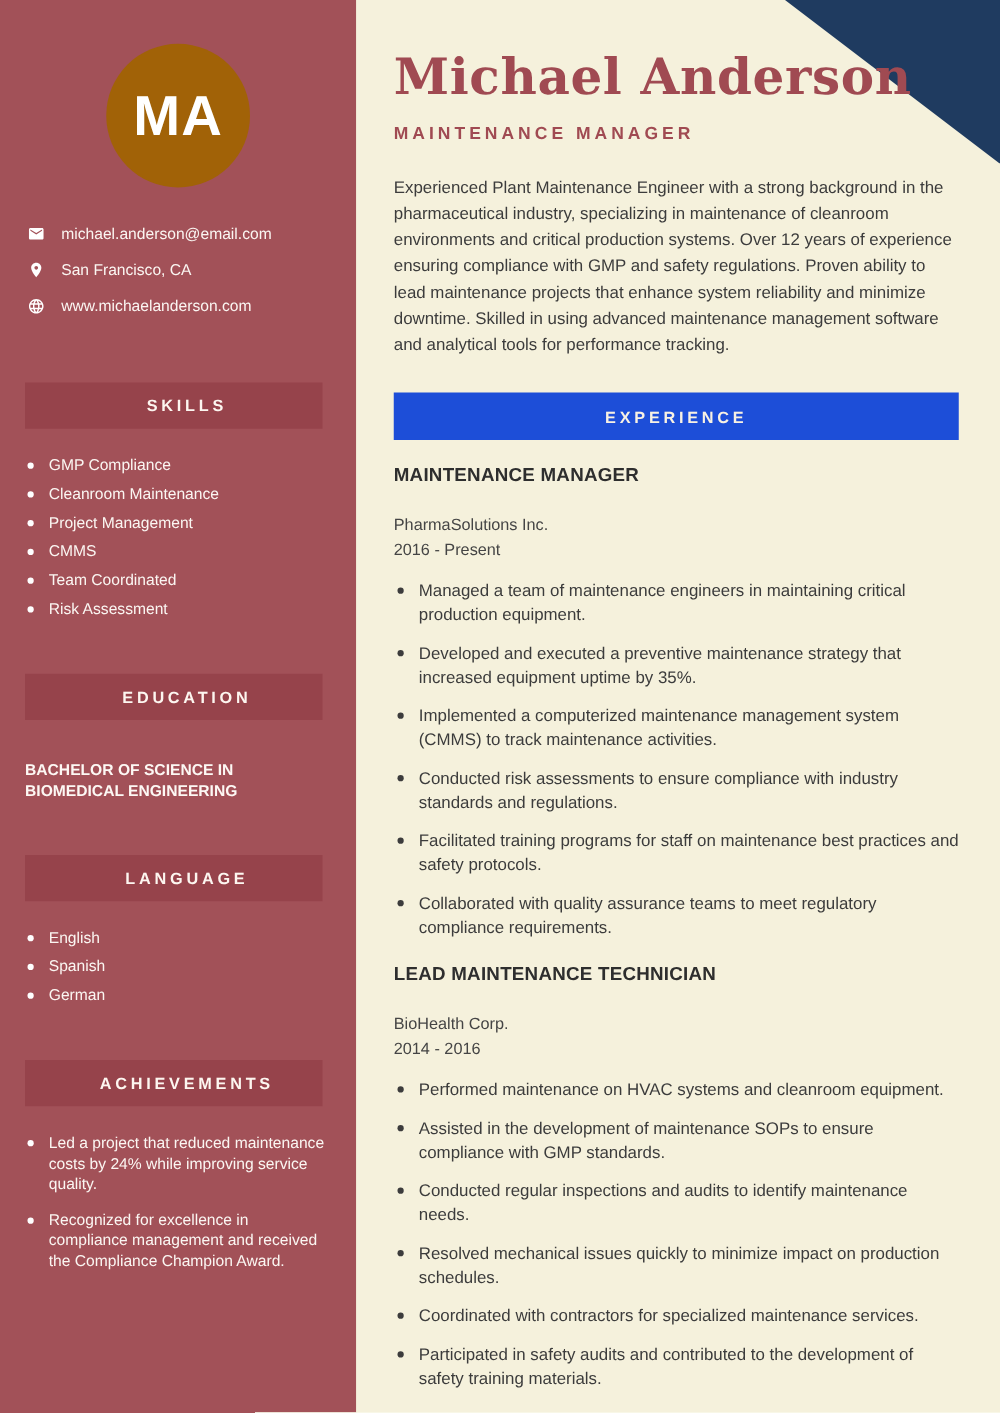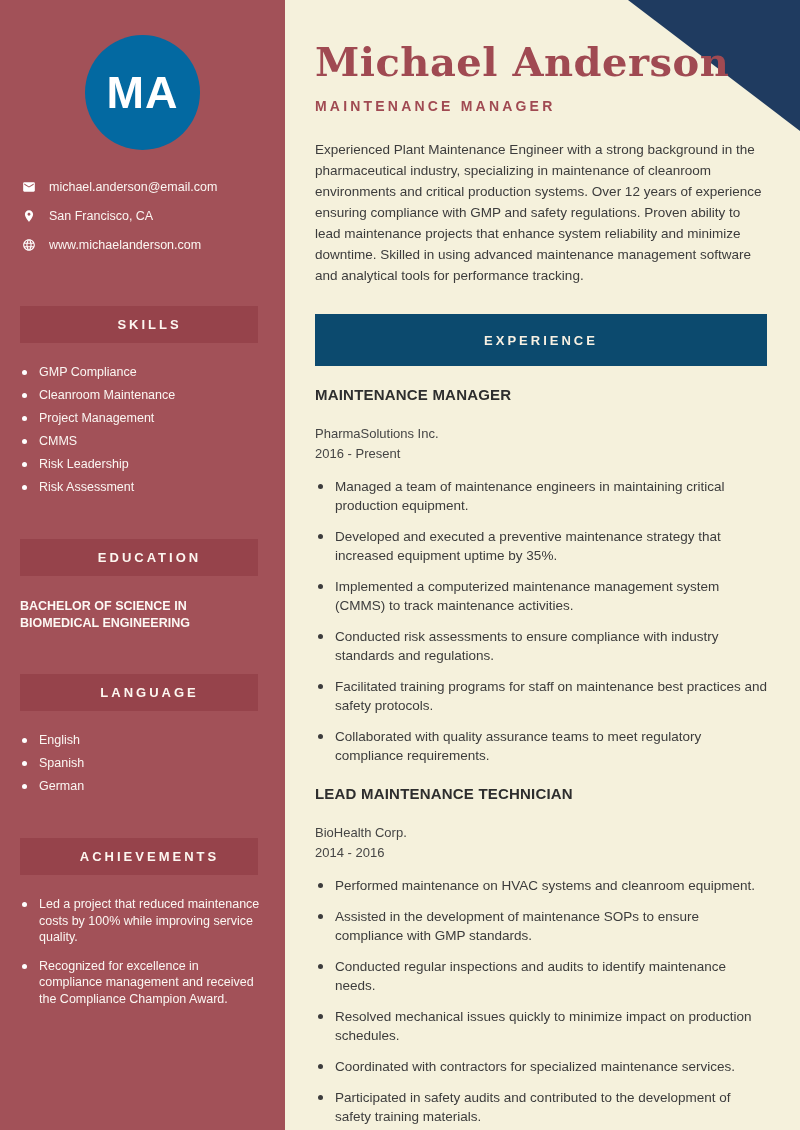--- a/index.html
+++ b/index.html
@@ -2,52 +2,52 @@
 <html><head>
 <meta charset="utf-8">
 <style>
   * { margin:0; padding:0; box-sizing:border-box; }
   html,body { width:800px; }
   body { font-family:"Liberation Sans", sans-serif; }
   .page { position:relative; width:800px; height:1130px; display:flex; overflow:hidden; background:#f5f1dc; }
 
   
   .sidebar { width:285px; min-width:285px; height:100%; background:#a25158; color:#fdf8f4; }
-  .avatar { width:115px; height:115px; border-radius:50%; background:#0369a1; margin:35px auto 0 auto;
+  .avatar { width:115px; height:115px; border-radius:50%; background:#a16207; margin:35px auto 0 auto;
             display:flex; align-items:center; justify-content:center; }
   .avatar span { color:#ffffff; font-size:45px; font-weight:bold; letter-spacing:1px; }
 
   .contact { margin:30px 0 0 22px; }
   .contact-row { display:flex; align-items:center; margin-bottom:15px; }
   .contact-row svg { width:14px; height:14px; fill:#ffffff; margin-right:13px; flex:none; }
   .contact-row span { font-size:12.5px; color:#fbf6f2; }
 
   .band { margin:0 0 0 20px; width:238px; height:37px; background:#96434b;
           display:flex; align-items:center; justify-content:center;padding-left:21px; }
   .band span { color:#fdf6f0; font-size:13px; font-weight:bold; letter-spacing:3px; }
 
   .side-list { list-style:none; margin:22px 0 0 22px; }
   .side-list li { position:relative; padding-left:17px; font-size:12.5px; color:#fbf6f2; margin-bottom:9px; line-height:14px; }
   .side-list li::before { content:""; position:absolute; left:0; top:5px; width:5px; height:5px; border-radius:50%; background:#ffffff; }
 
-  .degree { margin:22px 25px 0 20px; font-size:12.5px; font-weight:bold; line-height:17px; color:#fdf8f4; text-transform:uppercase; } .gap42 { height:42px; } .gap36 { height:36px; }
+  .degree { margin:32px 25px 0 20px; font-size:12.5px; font-weight:bold; line-height:17px; color:#fdf8f4; text-transform:uppercase; } .gap42 { height:42px; } .gap36 { height:36px; }
 
   .ach-list { list-style:none; margin:21px 22px 0 22px; }
   .ach-list li { position:relative; padding-left:17px; font-size:12.5px; color:#fbf6f2; line-height:16.5px; margin-bottom:12px; }
   .ach-list li::before { content:""; position:absolute; left:0; top:6px; width:5px; height:5px; border-radius:50%; background:#ffffff; }
 
   
   .main { position:relative; flex:1; height:100%; background:#f5f1dc; padding:38px 33px 12px 30px; }
   .corner { position:absolute; top:0; right:0; width:172px; height:131px; background:#1f3b60;
             clip-path:polygon(0 0, 100% 0, 100% 100%); }
   .name { font-family:"DejaVu Serif", serif; font-weight:bold; font-size:40px; color:#a04a52; letter-spacing:0.5px; position:relative; z-index:2; }
   .role { margin-top:13px; font-size:14px; font-weight:bold; letter-spacing:3.2px; color:#a04a52; }
   .summary { margin-top:25px; font-size:13.5px; line-height:21px; color:#3c3c3c; width:452px; }
 
-  .exp-band { margin-top:28px; height:52px; background:#0c4a6e; display:flex; align-items:center; justify-content:center; }
+  .exp-band { margin-top:28px; height:38px; background:#1d4ed8; display:flex; align-items:center; justify-content:center; }
   .exp-band span { color:#f8f1e3; font-size:13px; font-weight:bold; letter-spacing:3px; }
 
   .job-title { margin-top:20px; font-size:15px; font-weight:bold; color:#2e2e2e; letter-spacing:0.2px; }
   .job-company { margin-top:23px; font-size:13px; color:#454545; }
   .job-dates { margin-top:5px; font-size:13px; color:#454545; }
 
   .job-bullets { list-style:none; margin-top:16px; }
   .job-bullets li { position:relative; padding-left:20px; font-size:13.5px; line-height:19px; color:#3c3c3c; margin-bottom:12px; }
   .job-bullets li::before { content:""; position:absolute; left:3px; top:7px; width:5px; height:5px; border-radius:50%; background:#3c3c3c; }
 </style>
@@ -85,21 +85,21 @@
 
     <div style="height:39px"></div>
     <div class="band">
       <span>SKILLS</span>
     </div>
     <ul class="side-list">
       <li>GMP Compliance</li>
       <li>Cleanroom Maintenance</li>
       <li>Project Management</li>
       <li>CMMS</li>
-      <li>Risk Leadership</li>
+      <li>Team Coordinated</li>
       <li>Risk Assessment</li>
     </ul>
 
     <div class="gap36"></div>
     <div class="band">
       <span>EDUCATION</span>
     </div>
     <div class="degree">BACHELOR OF SCIENCE IN BIOMEDICAL ENGINEERING</div>
 
     <div class="gap42"></div>
@@ -110,21 +110,21 @@
       <li>English</li>
       <li>Spanish</li>
       <li>German</li>
     </ul>
 
     <div class="gap36"></div>
     <div class="band">
       <span>ACHIEVEMENTS</span>
     </div>
     <ul class="ach-list">
-      <li>Led a project that reduced maintenance costs by 100% while improving service quality.</li>
+      <li>Led a project that reduced maintenance costs by 24% while improving service quality.</li>
       <li>Recognized for excellence in compliance management and received the Compliance Champion Award.</li>
     </ul>
   </aside>
 
   <main class="main">
     <div class="corner"></div>
 
     <h1 class="name">Michael Anderson</h1>
     <div class="role">MAINTENANCE MANAGER</div>
     <p class="summary">Experienced Plant Maintenance Engineer with a strong background in the pharmaceutical industry, specializing in maintenance of cleanroom environments and critical production systems. Over 12 years of experience ensuring compliance with GMP and safety regulations. Proven ability to lead maintenance projects that enhance system reliability and minimize downtime. Skilled in using advanced maintenance management software and analytical tools for performance tracking.</p>

